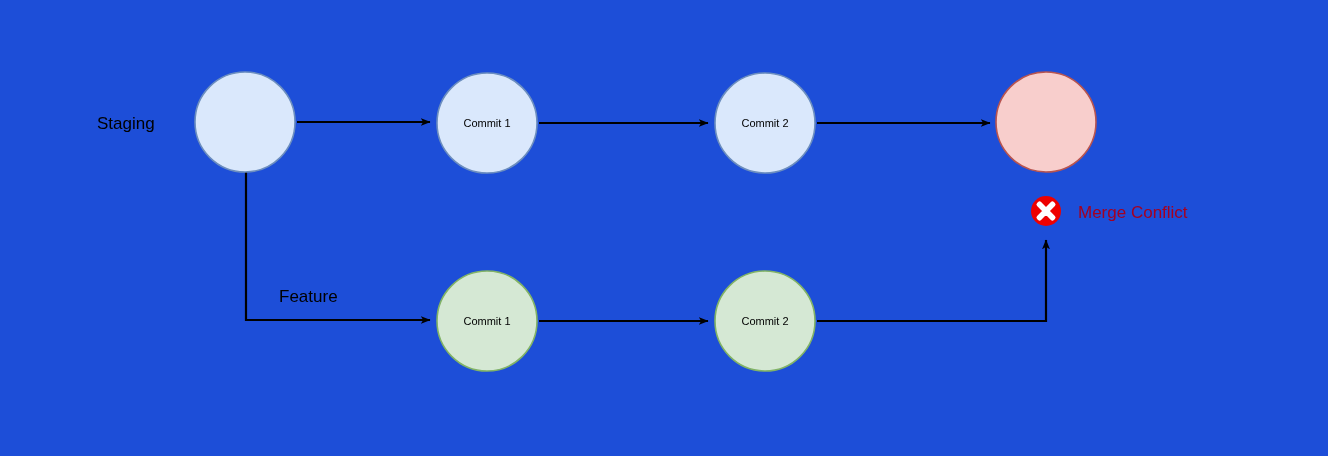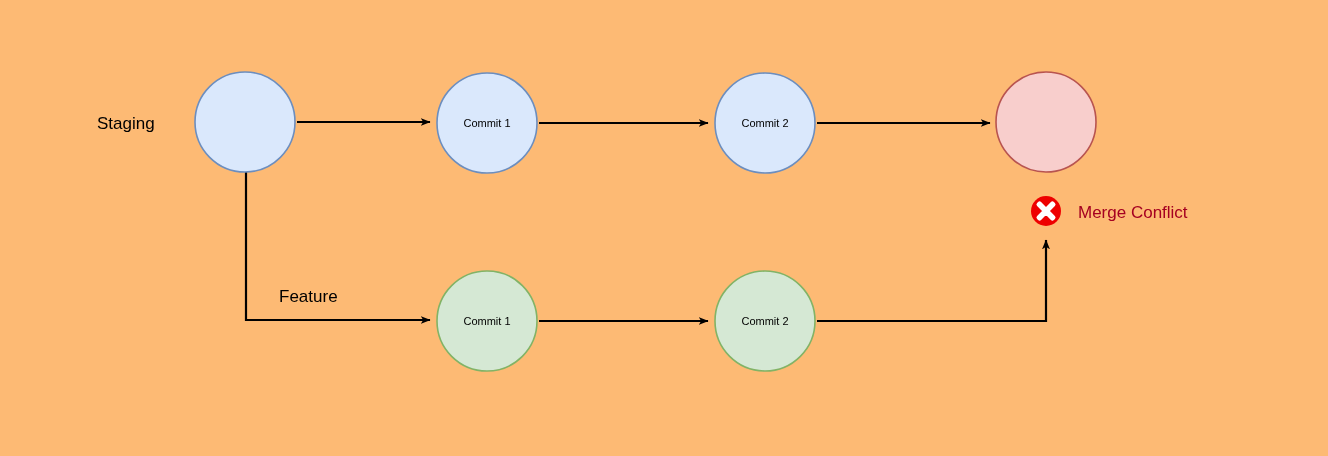--- a/index.html
+++ b/index.html
@@ -9,21 +9,21 @@
     background: #ffffff;
   }
   body {
     font-family: "Liberation Sans", sans-serif;
     -webkit-font-smoothing: antialiased;
   }
   #canvas {
     position: relative;
     width: 1328px;
     height: 456px;
-    background: #fdba74;
+    background: #1d4ed8;
     overflow: hidden;
   }
   #diagram-svg {
     position: absolute;
     left: 0;
     top: 0;
     width: 1328px;
     height: 456px;
     display: block;
   }

